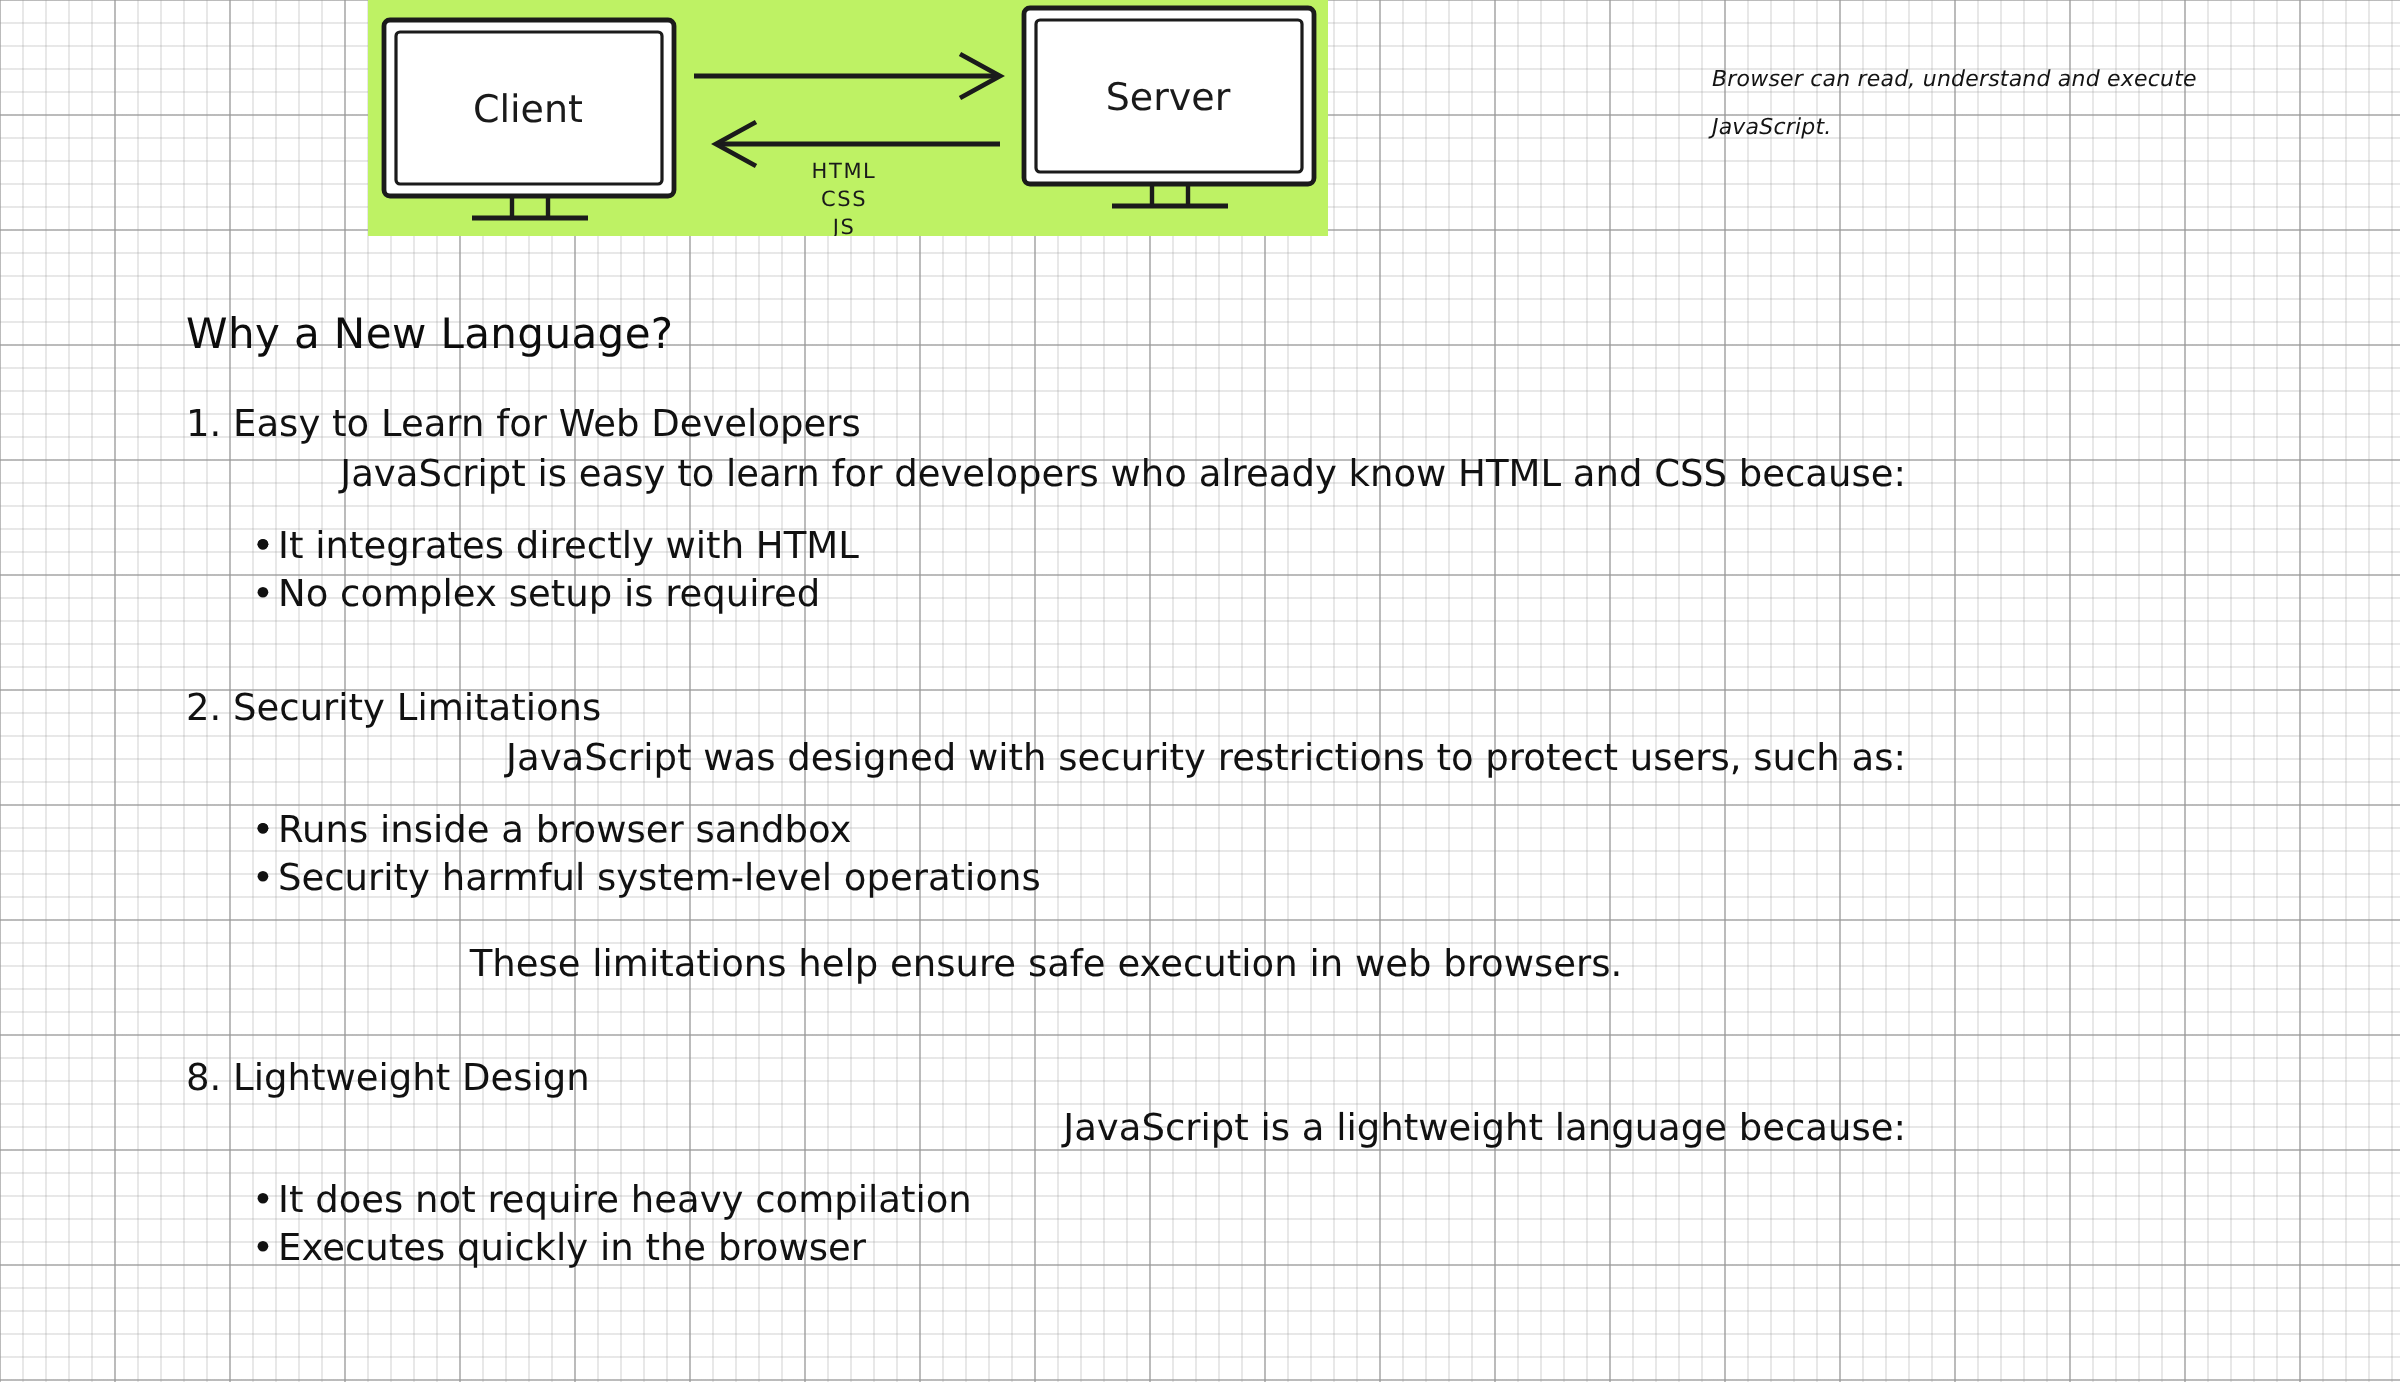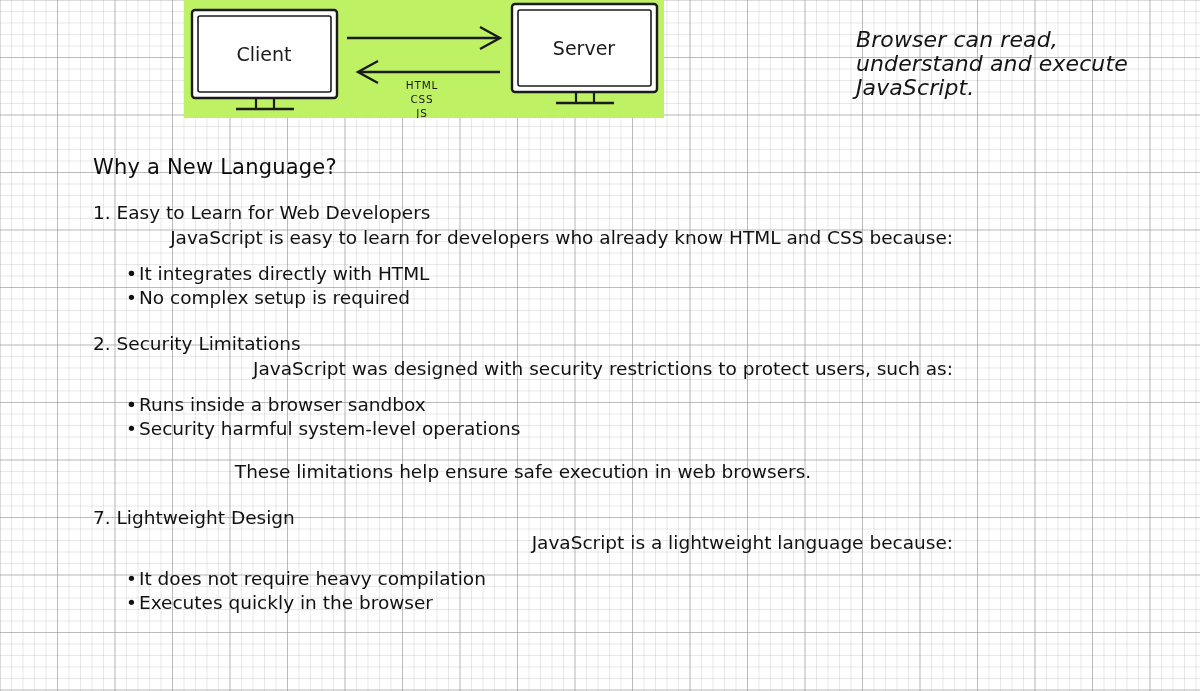--- a/index.html
+++ b/index.html
@@ -50,21 +50,21 @@
     font-family: "DejaVu Sans", sans-serif;
     fill: #1a1a1a;
   }
 
   
   #side-note {
     position: absolute;
     left: 856px;
     top: 28px;
     width: 300px;
-    font-size: 22px;
+    font-size: 11px;
     line-height: 24px;
     color: #141414;
     font-style: italic;
     letter-spacing: 0.1px;
   }
 
   
   #notes {
     position: absolute;
     left: 93px;
@@ -75,21 +75,21 @@
 
   #page-title {
     font-size: 21px;
     line-height: 38px;
     letter-spacing: 0.2px;
     margin: 0 0 14px 0;
     font-weight: normal;
     color: #0c0c0c;
   }
 
-  .section { margin-bottom: 1px; }
+  .section { margin-bottom: 12px; }
 
   .section-heading {
     font-size: 18.5px;
     line-height: 25px;
     margin: 0;
     color: #111111;
   }
   .section-intro {
     font-size: 18.5px;
     line-height: 25px;
@@ -197,21 +197,21 @@
       <li><span class="bullet-dot">•</span><span>Runs inside a browser sandbox</span></li>
       <li><span class="bullet-dot">•</span><span>Security harmful system-level operations</span></li>
     </ul>
     <div class="spacer-18"></div>
     <p class="closing-line">These limitations help ensure safe execution in web browsers.</p>
   </div>
 
   <div class="spacer-24"></div>
 
   <div class="section">
-    <p class="section-heading">7. Lightweight Design</p>
+    <p class="section-heading">8. Lightweight Design</p>
     <p class="section-intro">JavaScript is a lightweight language because:</p>
     <ul class="bullets">
       <li><span class="bullet-dot">•</span><span>It does not require heavy compilation</span></li>
       <li><span class="bullet-dot">•</span><span>Executes quickly in the browser</span></li>
     </ul>
   </div>
 
 </div>
 
 </body></html>

